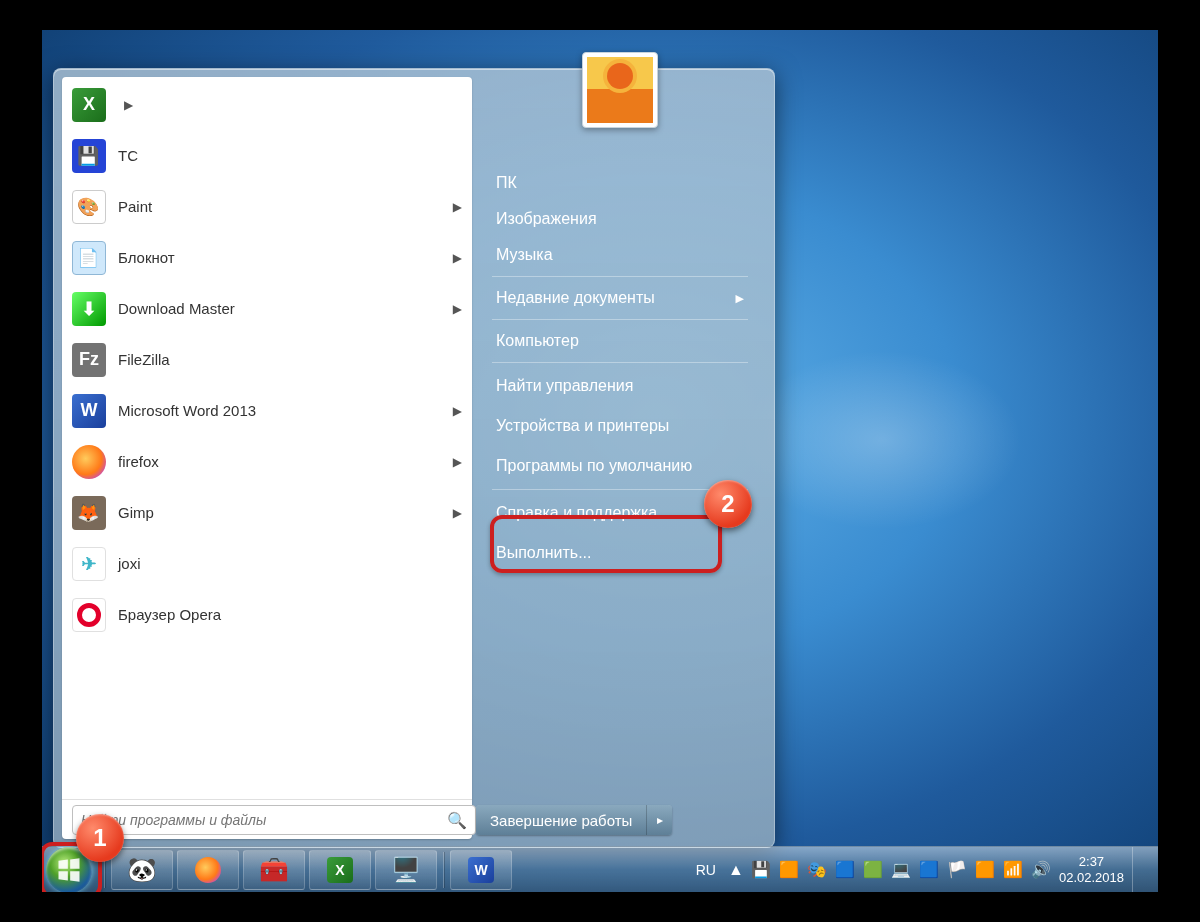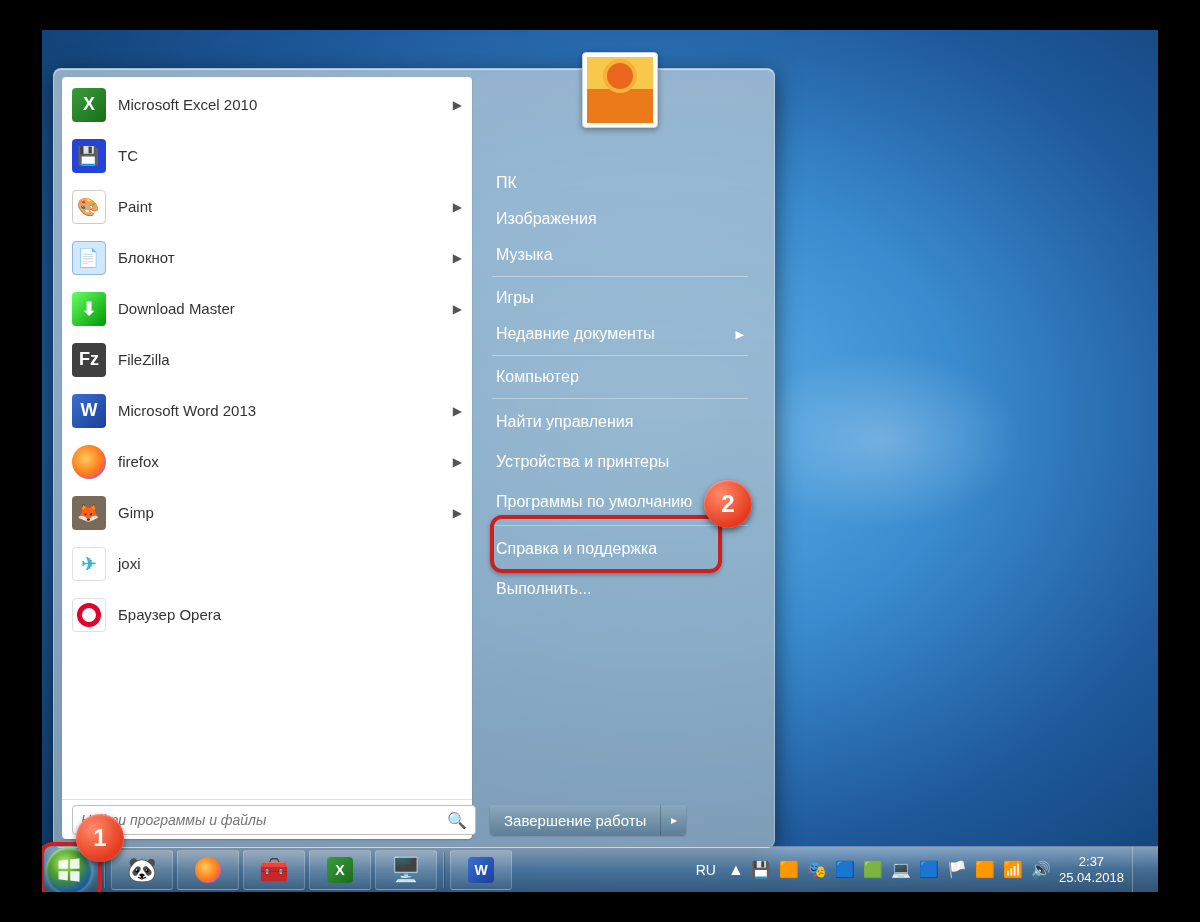--- a/index.html
+++ b/index.html
@@ -124,21 +124,21 @@
   color: #fff;
   font-size: 24px; font-weight: bold;
   display: flex; align-items: center; justify-content: center;
   box-shadow: 0 3px 6px rgba(0,0,0,0.5), inset 0 1px 2px rgba(255,255,255,0.4);
 }
 .co1 { left: 34px; bottom: 30px; }
 .co2 { left: 662px; top: 450px; }
 
 .shutdown {
   position: absolute;
-  left: 436px; bottom: 12px;
+  left: 422px; bottom: 12px;
   height: 30px;
   display: flex;
   border-radius: 4px;
   overflow: hidden;
   box-shadow: inset 0 1px 0 rgba(255,255,255,0.25), 0 1px 2px rgba(0,0,0,0.3);
 }
 .shutdown-main {
   background: linear-gradient(180deg,#8aa9be,#5e7f97);
   color: #fff; font-size: 15px;
   padding: 0 14px;
@@ -217,21 +217,21 @@
 .tray .tray-icon { font-size:16px; }
 .clock { text-align:center; line-height:1.2; font-size:13px; color:#fff; }
 .show-desktop { width:16px; height:46px; border-left:1px solid rgba(255,255,255,0.3); }
 
 .ic { width:34px; height:34px; border-radius:4px; display:flex; align-items:center; justify-content:center; font-weight:bold; color:#fff; font-size:18px; }
 .ic-excel { background:linear-gradient(135deg,#3a9c3a,#1a6d1a); }
 .ic-tc { background:#2544d6; color:#fff; }
 .ic-paint { background:#fff; border:1px solid #ccc; }
 .ic-notepad { background:#cfe8fb; border:1px solid #8fb7d6; }
 .ic-dm { background:linear-gradient(135deg,#6f6,#090); }
-.ic-fz { background:#404040; }
+.ic-fz { background:#737373; }
 .ic-word { background:linear-gradient(135deg,#3a6fd0,#1a3f9c); }
 .ic-ff { background:radial-gradient(circle at 40% 40%,#ffcb5c,#ff7a18 55%,#b43aff 90%); border-radius:50%; }
 .ic-gimp { background:#7a6a5a; }
 .ic-joxi { background:#fff; color:#3fb6c9; border:1px solid #e0e0e0; }
 .ic-opera { background:#fff; border:1px solid #e0e0e0; }
 .opera-ring { width:24px; height:24px; border:5px solid #e3002b; border-radius:50%; }
 </style>
 </head>
 <body>
 
@@ -239,21 +239,20 @@
   <div class="light-flare"></div>
 
   <div class="start-menu">
     <div class="left-pane">
       <div class="program-list">
 
         <div class="program-item">
           <div class="program-icon">
               <div class="ic ic-excel">X</div>
             </div>
-          <div class="program-label">Microsoft Excel 2010</div>
           <div class="program-arrow">▶</div>
         </div>
         <div class="program-item">
           <div class="program-icon">
               <div class="ic ic-tc">💾</div>
             </div>
           <div class="program-label">TC</div>
         </div>
         <div class="program-item">
           <div class="program-icon">
@@ -328,23 +327,20 @@
       <div class="right-item short">
           <span>ПК</span>
         </div>
       <div class="right-item short">
           <span>Изображения</span>
         </div>
       <div class="right-item short">
           <span>Музыка</span>
         </div>
       <div class="right-sep"></div>
-      <div class="right-item short">
-          <span>Игры</span>
-        </div>
       <div class="right-item short">
         <span>Недавние документы</span>
         <span class="right-arrow">▶</span>
       </div>
       <div class="right-sep"></div>
       <div class="right-item short">
           <span>Компьютер</span>
         </div>
       <div class="right-sep"></div>
       <div class="right-item">
@@ -430,21 +426,21 @@
       <span class="tray-icon">🟦</span>
       <span class="tray-icon">🟩</span>
       <span class="tray-icon">💻</span>
       <span class="tray-icon">🟦</span>
       <span class="tray-icon">🏳️</span>
       <span class="tray-icon">🟧</span>
       <span class="tray-icon">📶</span>
       <span class="tray-icon">🔊</span>
       <div class="clock">
         <div>2:37</div>
-        <div>25.04.2018</div>
+        <div>02.02.2018</div>
       </div>
       <div class="show-desktop"></div>
     </div>
   </div>
 
   <div class="highlight-box hl-start"></div>
 
   <div class="callout co1">
     <span>1</span>
   </div>

